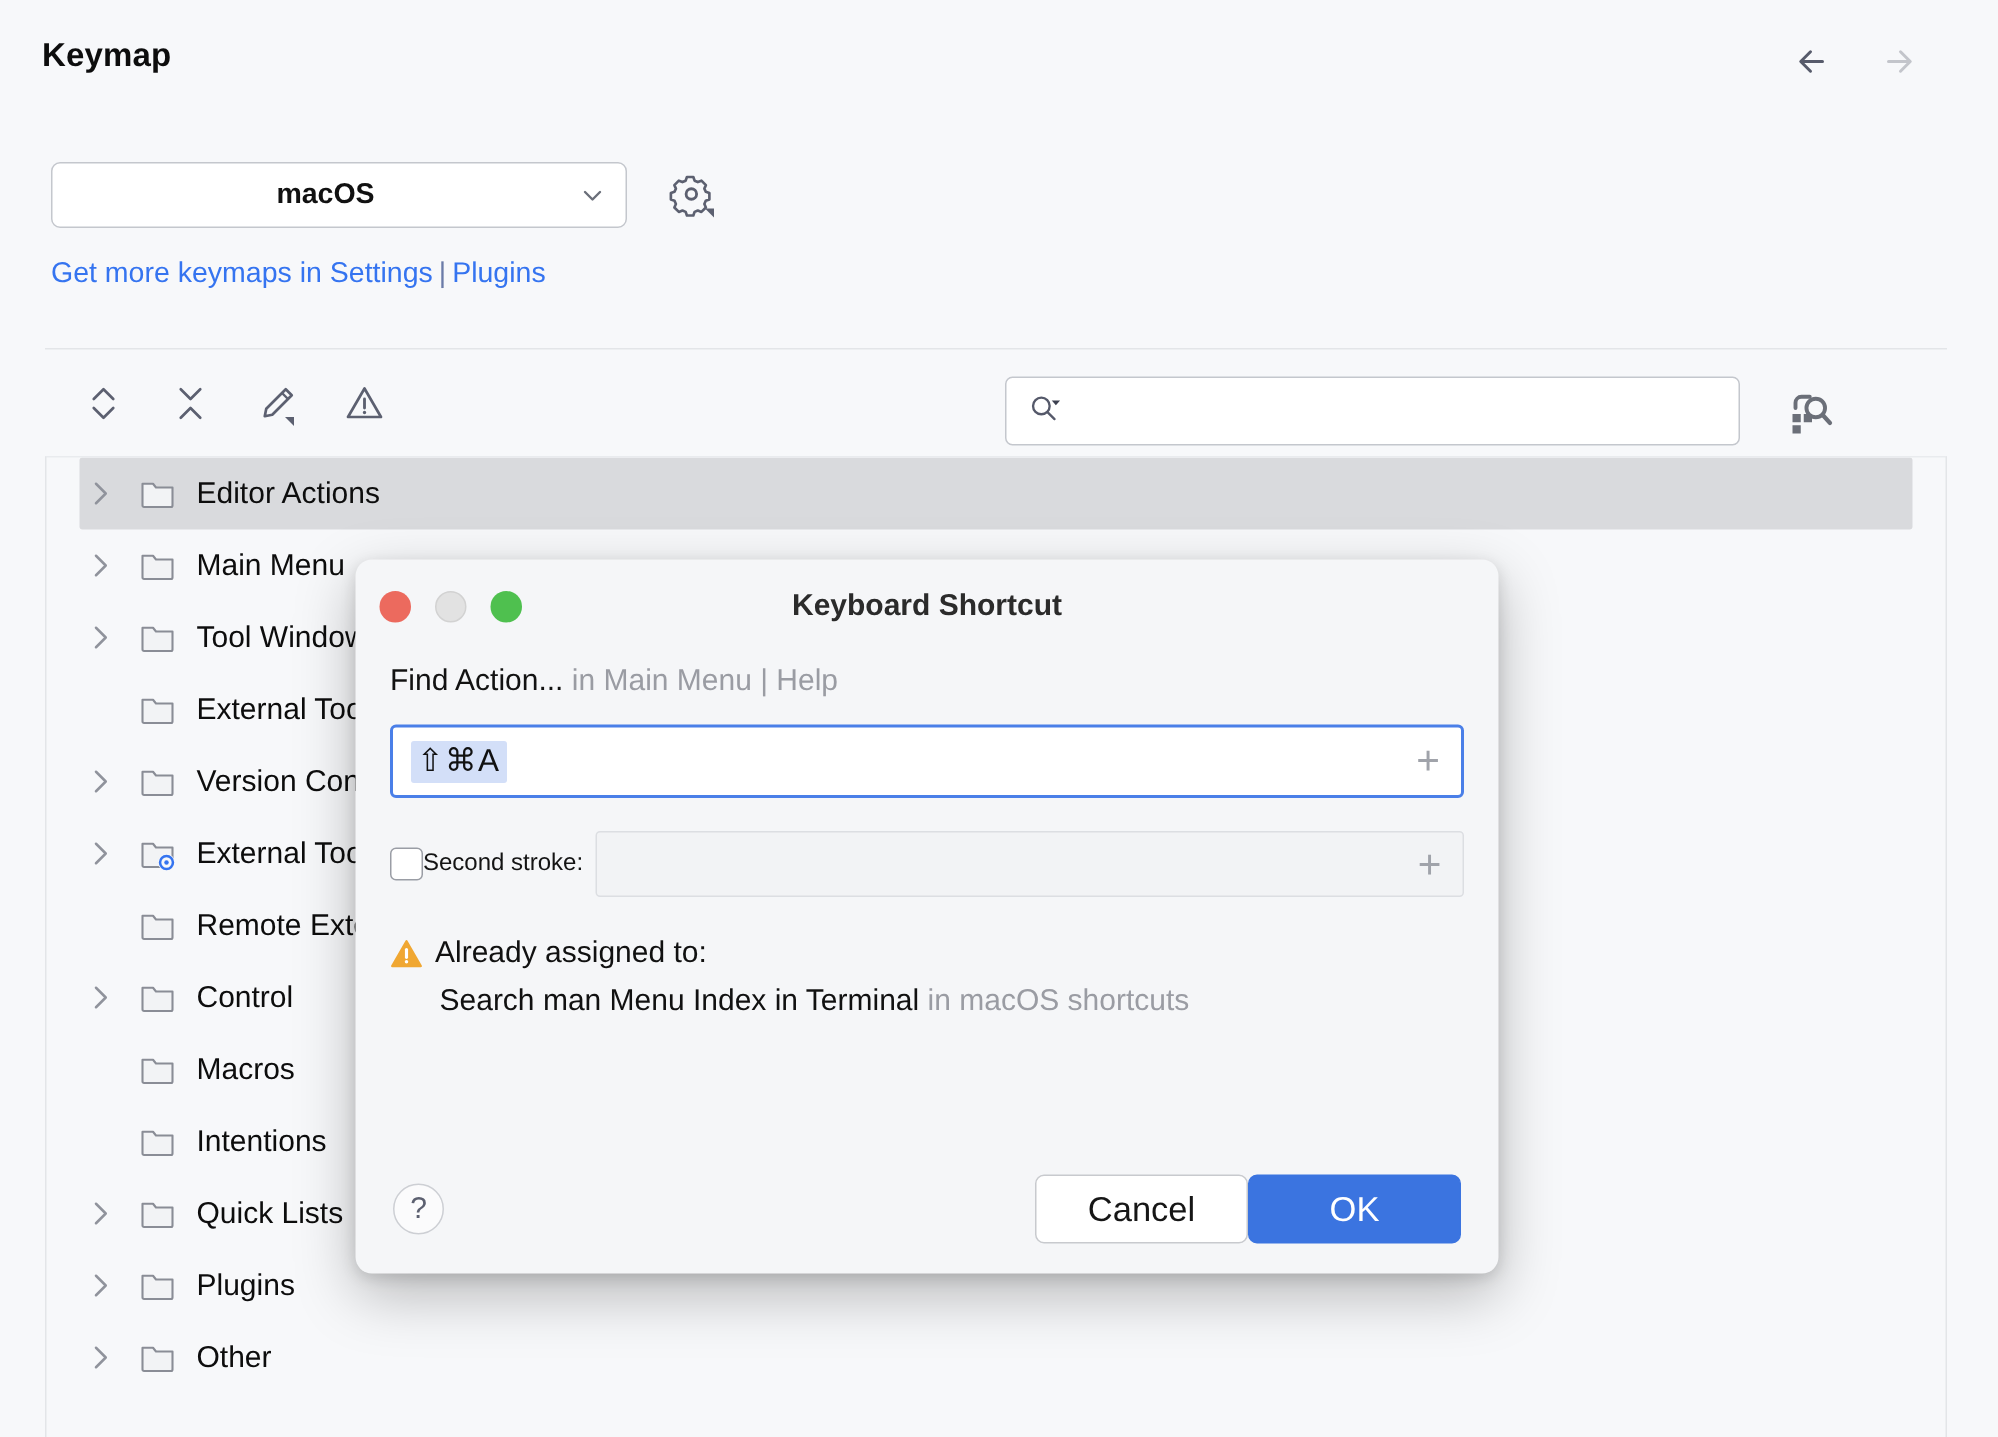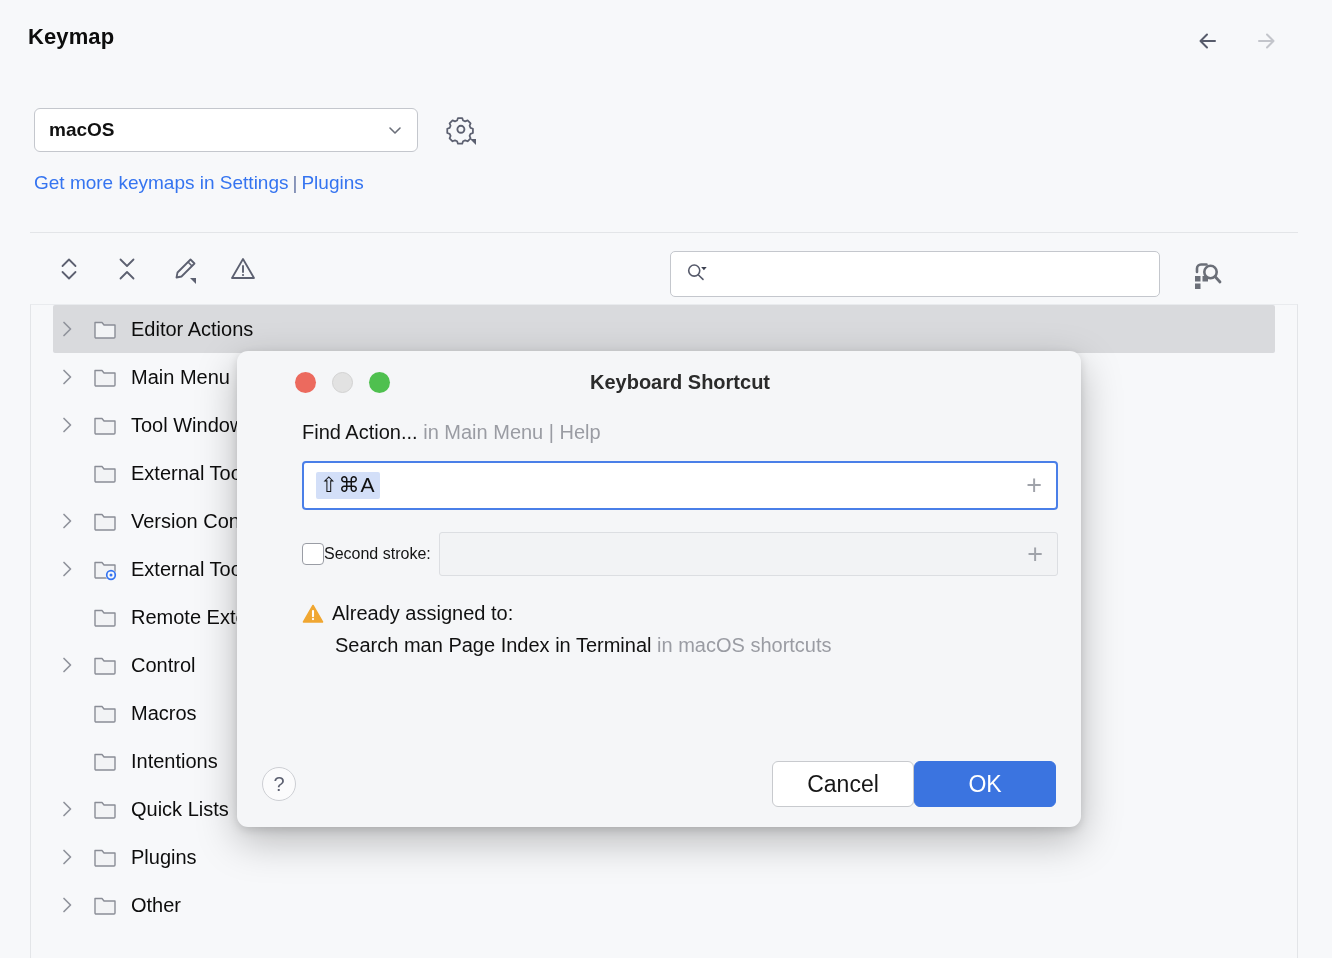--- a/index.html
+++ b/index.html
@@ -43,20 +43,21 @@
   }
   .combo {
     width: 384px; height: 44px;
     background: #ffffff;
     border: 1px solid #c4c7cd;
     border-radius: 6px;
     display: flex;
     align-items: center;
     padding: 0 12px 0 14px;
     cursor: pointer;
+    text-align: center;
   }
   .combo-value {
     flex: 1;
     font-size: 19px;
     font-weight: bold;
     color: #111;
   }
   .combo-chevron { width: 20px; height: 20px; display:block; }
 
   .gear-btn {
@@ -163,28 +164,27 @@
   .tree-row .label {
     margin-left: 13px;
     font-size: 20px;
     color: #0d0d0d;
     white-space: nowrap;
   }
 
   
   .dialog {
     position: absolute;
-    left: 237px; top: 351px;
-    width: 844px; height: 476px;
+    left: 237px; top: 373px;
+    width: 762px; height: 476px;
     background: #f5f6f8;
     border-radius: 11px;
     box-shadow: 0 14px 40px rgba(0,0,0,.26), 0 3px 10px rgba(0,0,0,.13);
     overflow: hidden;
     z-index: 20;
-    padding-left: 42px;
   }
   .titlebar {
     height: 62px;
     position: relative;
     display: flex;
     align-items: center;
   }
   .traffic {
     display: flex;
     gap: 16px;
@@ -597,21 +597,21 @@
         <span class="warn-icon">
           <svg viewBox="0 0 22 22" width="22" height="22">
             <path d="M11 2.5 L20.5 19 L1.5 19 Z" fill="#f0a732" stroke="#f0a732" stroke-width="1.6" stroke-linejoin="round"></path>
             <path d="M11 8 L11 13.2" stroke="#ffffff" stroke-width="2.1" stroke-linecap="round"></path>
             <circle cx="11" cy="16.1" r="1.15" fill="#ffffff"></circle>
           </svg>
         </span>
         <span>Already assigned to:</span>
       </div>
       <div class="assigned-detail">
-        <span class="main">Search man Page Index in Terminal</span>
+        <span class="main">Search man Menu Index in Terminal</span>
         <span class="ctx">in macOS shortcuts</span>
       </div>
     </div>
   </div>
 
   <div class="dlg-footer">
     <span class="help-btn">?</span>
     <span class="footer-spacer"></span>
     <button class="btn">Cancel</button>
     <button class="btn primary">OK</button>

